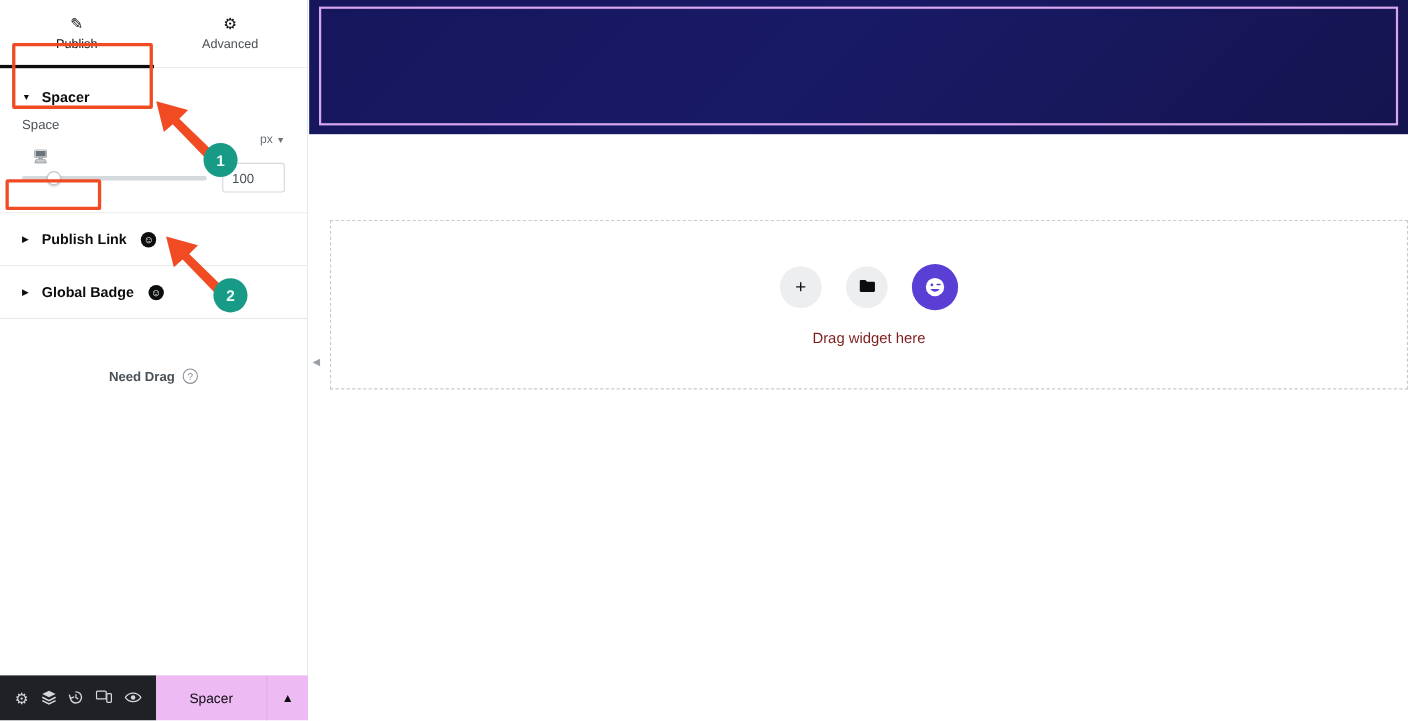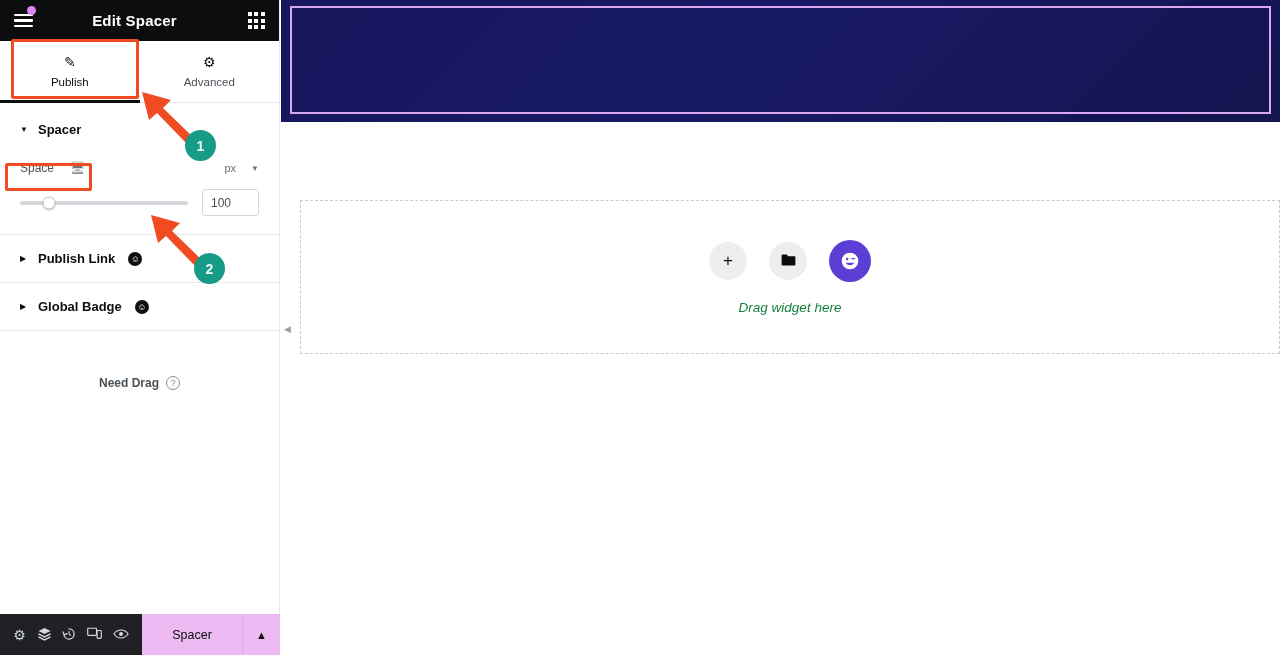--- a/index.html
+++ b/index.html
@@ -82,25 +82,25 @@
     display: inline-flex; align-items: center; justify-content: center;
     margin-left: 4px; font-weight: bold;
   }
   #spacer-section-head { border-bottom: none; height: 44px; padding-top: 8px; }
 
   #spacer-body { padding: 8px 20px 18px; border-bottom: 1px solid #e6e9ec; }
   .ctrl-label-row {
     display: flex; align-items: center; justify-content: space-between;
     height: 26px; margin-bottom: 8px;
   }
-  .ctrl-label-left { display: flex; align-items: center; gap: 16px; }
+  .ctrl-label-left { display: flex; align-items: center; gap: 16px; flex-direction: column; }
   .ctrl-label { font-size: 12px; color: #495157; }
   .device-icon { font-size: 12px; color: #6b7378; line-height: 1; }
   .unit-switch {
-    display: flex; align-items: center; gap: 15px;
+    display: flex; align-items: center; gap: 3px;
     font-size: 11px; color: #6b7378; cursor: pointer;
   }
   .unit-switch .chev { font-size: 8px; }
   .slider-row { display: flex; align-items: center; gap: 14px; }
   .track {
     flex: 1; height: 4px; background: #d5d8dc; border-radius: 3px;
     position: relative;
   }
   .thumb {
     position: absolute; top: 50%; left: 17%;
@@ -184,21 +184,21 @@
   .dz-btn {
     width: 38px; height: 38px; border-radius: 50%;
     background: #eceef0; display: flex;
     align-items: center; justify-content: center;
     font-size: 17px; color: #0c0d0e; cursor: pointer; line-height: 1;
   }
   .dz-btn.ai {
     background: #5b3fd4; color: #ffffff; width: 42px; height: 42px;
     font-size: 19px;
   }
-  #dz-text { font-size: 13.5px; font-style: italic; color: #15803d; }
+  #dz-text { font-size: 13.5px; color: #7f1d1d; }
 
   
   #annot { position: absolute; inset: 0; pointer-events: none; }
   .hl-box {
     position: absolute; border: 3px solid #f04b23; border-radius: 2px;
   }
   #hl-content { left: 11px; top: 39px; width: 128px; height: 60px; }
   #hl-space   { left: 5px;  top: 163px; width: 87px; height: 28px; }
   .marker {
     position: absolute; width: 31px; height: 31px; border-radius: 50%;
@@ -237,44 +237,20 @@
             <path d="M7 14.2c1.3 2.1 3 3 5 3s3.7-.9 5-3z" fill="#5b3fd4"></path>
           </svg>
         </div>
       </div>
       <div id="dz-text">Drag widget here</div>
     </div>
   </div>
 
   <div id="panel">
 
-    <div id="panel-header">
-      <div id="hamburger-wrap">
-        <div class="ham-bars">
-          <i></i>
-            <i></i>
-            <i></i>
-        </div>
-        <div class="ham-dot"></div>
-      </div>
-      <div id="panel-title">Edit Spacer</div>
-      <div id="widgets-grid-btn">
-        <div class="grid3">
-          <span></span>
-            <span></span>
-            <span></span>
-          <span></span>
-            <span></span>
-            <span></span>
-          <span></span>
-            <span></span>
-            <span></span>
-        </div>
-      </div>
-    </div>
 
     <div id="panel-tabs">
       <div class="ptab active">
         <span class="ticon">✎</span>
         <span>Publish</span>
       </div>
       <div class="ptab">
         <span class="ticon">⚙</span>
         <span>Advanced</span>
       </div>

